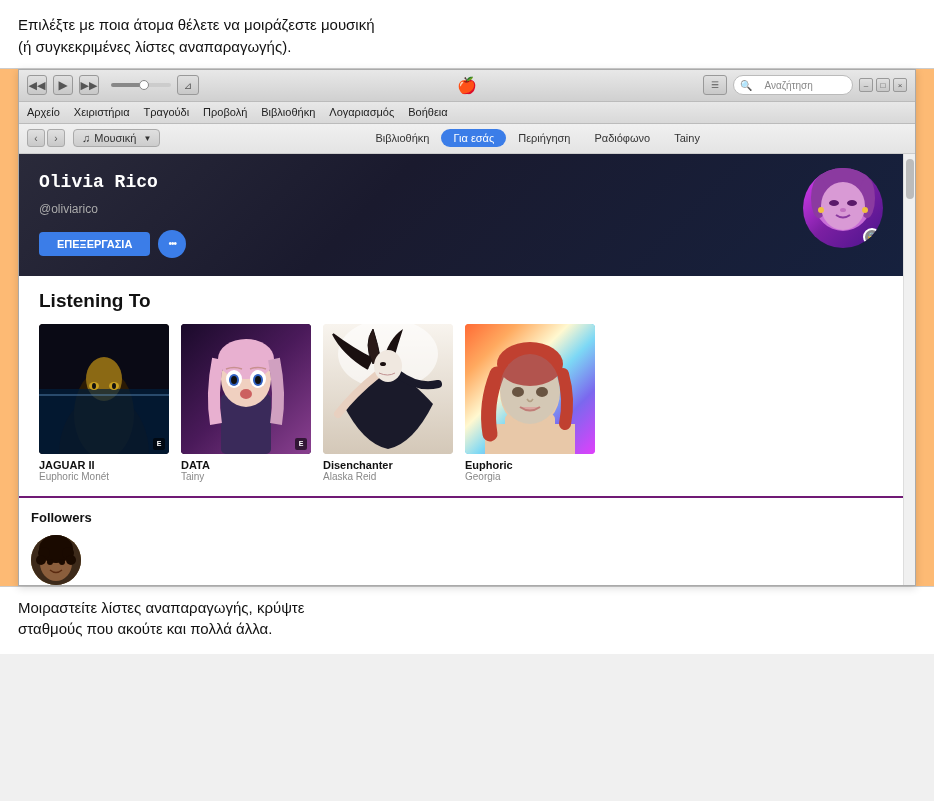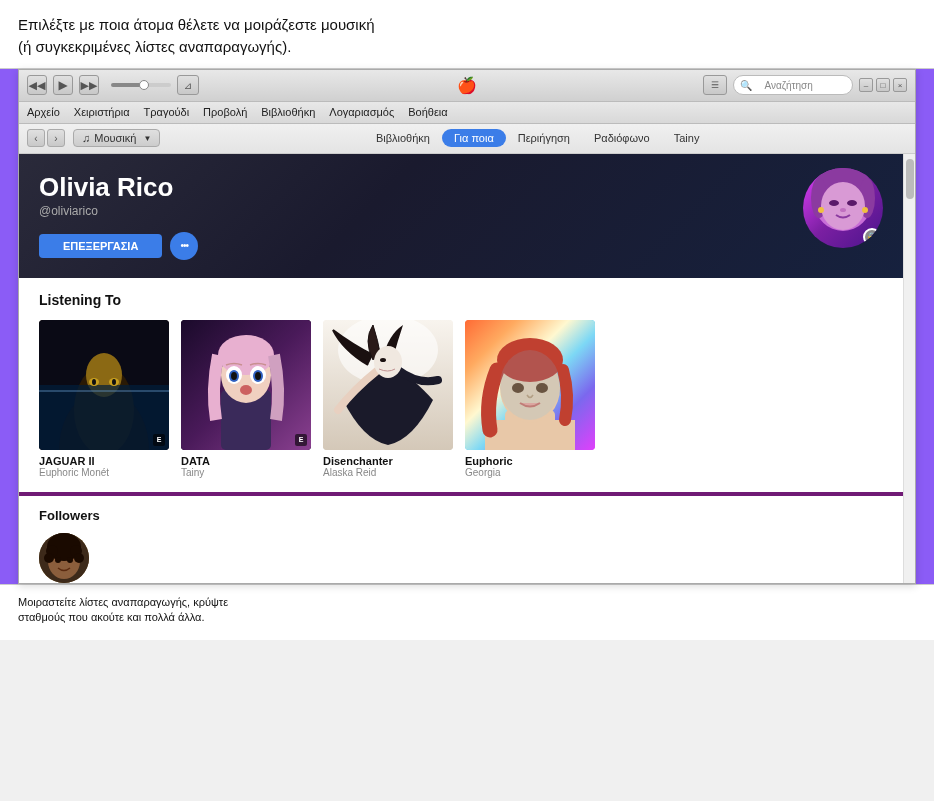--- a/index.html
+++ b/index.html
@@ -184,39 +184,40 @@
 
     
     .profile-area {
       flex: 1;
       padding: 18px 20px;
       position: relative;
       background: linear-gradient(135deg, #2a2a3a 0%, #1a1a2e 40%, #16213e 100%);
       overflow: hidden;
     }
     .profile-name {
-      font-size: 26px;
+      font-size: 18px;
       font-weight: bold;
       color: white;
-      margin-bottom: 1px;
+      margin-bottom: 10px;
+      font-family: Liberation Mono, monospace;
     }
     .profile-handle {
       font-size: 12px;
       color: #aaa;
       margin-bottom: 14px;
     }
     .profile-actions {
       display: flex; gap: 8px; align-items: center;
     }
     .edit-btn {
       background: #3b7de8;
       color: white;
       border: none;
       border-radius: 4px;
-      padding: 6px 24px;
+      padding: 6px 18px;
       font-size: 11px;
       font-weight: bold;
       cursor: pointer;
     }
     .more-btn {
       background: #3b7de8;
       color: white;
       border: none;
       border-radius: 50%;
       width: 28px; height: 28px;
@@ -265,21 +266,21 @@
       background: #bbb;
       border-radius: 4px;
     }
 
     
     .listening-section {
       padding: 14px 20px;
       background: white;
     }
     .section-title {
-      font-size: 14px;
+      font-size: 19px;
       font-weight: bold;
       color: #111;
       margin-bottom: 12px;
     }
     .albums-grid {
       display: flex;
       gap: 12px;
     }
     .album-item {
       width: 130px;
@@ -326,23 +327,23 @@
       background: linear-gradient(to bottom, #f5f0e8 0%, #e8ddd0 40%, #d0c8b8 100%);
       display: flex; align-items: center; justify-content: center;
     }
     .art-euphoric {
       background: linear-gradient(135deg, #ff6b35 0%, #f7c59f 20%, #efefd0 30%, #3dc5f7 50%, #7b68ee 70%, #e040fb 100%);
       display: flex; align-items: center; justify-content: center;
     }
 
     
     .followers-section {
-      padding: 12px 20px 0;
+      padding: 12px 12px 0;
       background: white;
-      border-top: 4px solid #701a75;
+      border-top: 2px solid #701a75;
     }
     .followers-title {
       font-size: 13px;
       font-weight: bold;
       color: #111;
       margin-bottom: 10px;
     }
     .follower-avatar {
       width: 50px; height: 50px;
       border-radius: 50%;
@@ -351,28 +352,28 @@
       font-size: 28px;
     }
 
     
     .bottom-text-area {
       background: white;
       padding: 10px 18px 14px 18px;
       border-top: 1px solid #ccc;
     }
     .bottom-text {
-      font-size: 11px;
+      font-size: 15px;
       line-height: 1.45;
       color: #111;
     }
 
     
     .outer-wrapper {
-      background: #8b5cf6;
+      background: #fdba74;
       padding: 0;
     }
     .top-text-area {
       background: white;
       padding: 14px 18px 10px 18px;
     }
   </style>
 </head>
 <body>
 
@@ -429,21 +430,21 @@
         <div class="nav-arrow">‹</div>
         <div class="nav-arrow">›</div>
       </div>
       <div class="nav-source">
         <span>♫</span>
         <span>Μουσική</span>
         <span style="margin-left:3px;font-size:8px;">▼</span>
       </div>
       <div class="nav-tabs">
         <div class="nav-tab">Βιβλιοθήκη</div>
-        <div class="nav-tab active">Για ποια</div>
+        <div class="nav-tab active">Για εσάς</div>
         <div class="nav-tab">Περιήγηση</div>
         <div class="nav-tab">Ραδιόφωνο</div>
         <div class="nav-tab">Tainy</div>
       </div>
     </div>
 
     <div style="display:flex;">
       <div style="flex:1; overflow:hidden;">
 
         <div class="profile-area">

